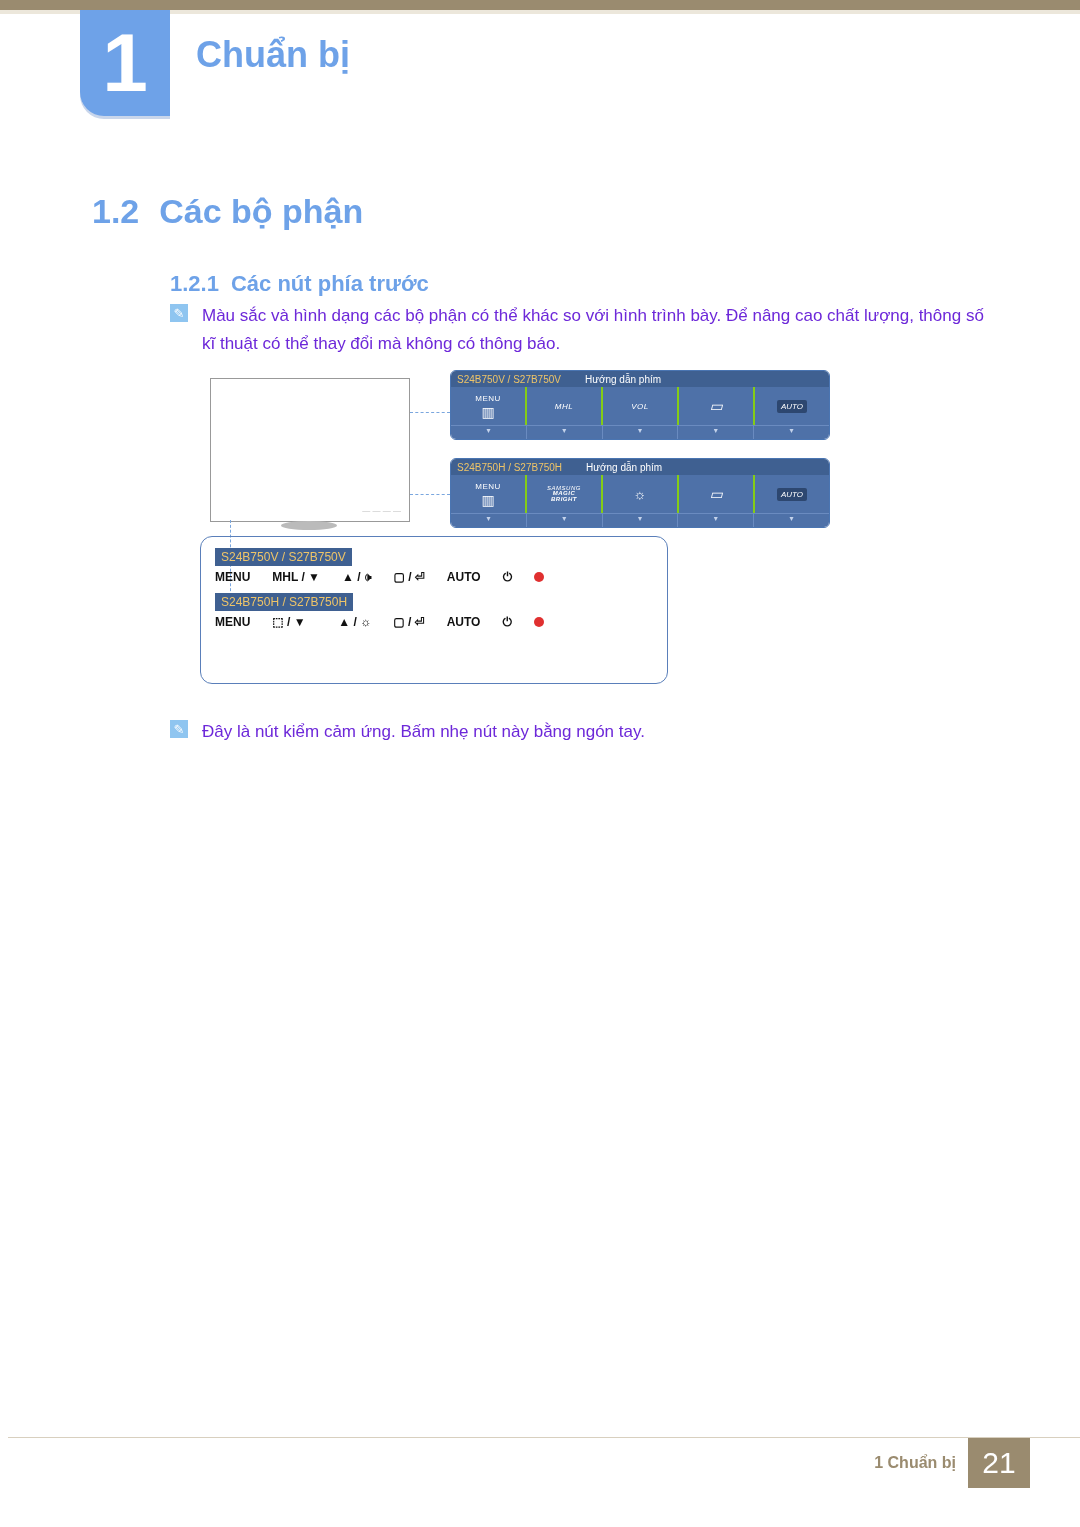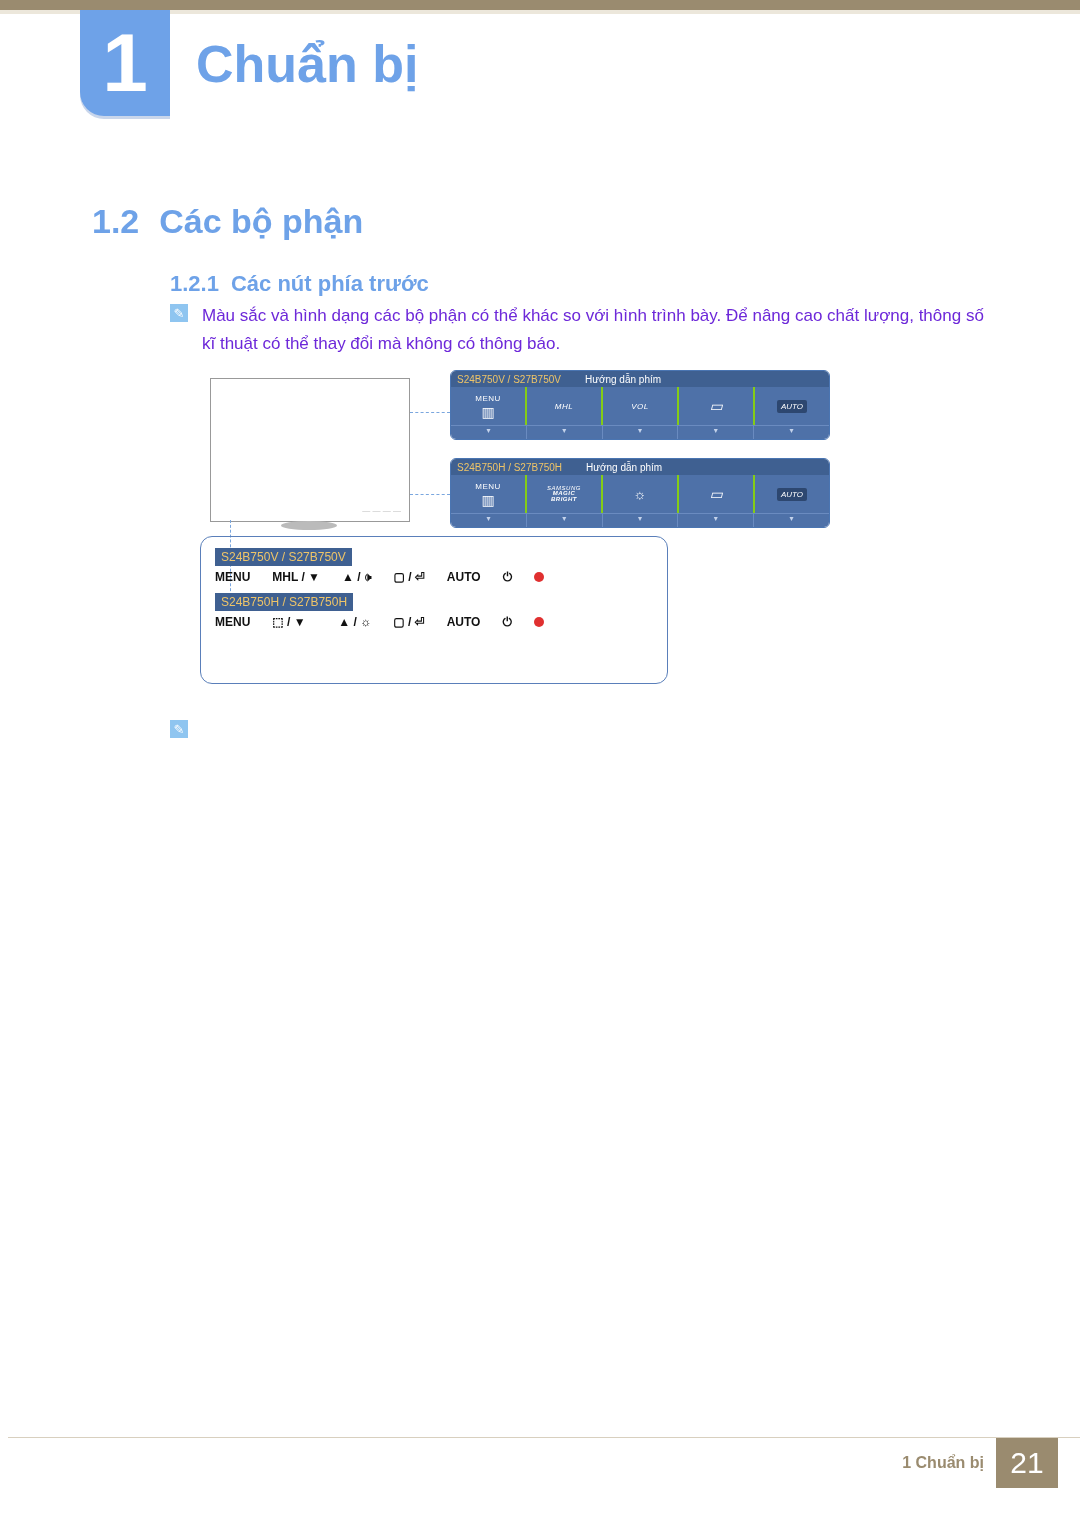--- a/index.html
+++ b/index.html
@@ -24,27 +24,27 @@
     background: #6ea2e8;
     color: #fff;
     display: flex; align-items: center; justify-content: center;
     font-size: 82px; font-weight: bold;
     border-radius: 0 0 0 24px;
     box-shadow: 0 3px 0 #c9d6eb;
   }
   .chapter-title {
     position: absolute;
     top: 34px; left: 196px;
-    font-size: 52px;
+    font-size: 36px;
     font-weight: bold;
     color: #6ea2e8;
   }
   .section-heading {
     position: absolute;
-    top: 202px; left: 92px;
+    top: 192px; left: 92px;
     font-size: 34px;
     font-weight: bold;
     color: #6ea2e8;
   }
   .section-number { margin-right: 20px; }
   .subsection-heading {
     position: absolute;
     top: 271px; left: 170px;
     font-size: 22px;
     font-weight: bold;
@@ -223,21 +223,21 @@
     color: #9a8b6f;
     font-weight: 600;
     margin-right: 12px;
   }
   .footer-page {
     width: 62px; height: 50px;
     background: #9a8b6f;
     color: #fff;
     display: flex; align-items: center; justify-content: center;
     font-size: 30px;
-    margin-right: 22px;
+    margin-right: 50px;
   }
 </style>
 </head>
 <body>
 
 <div class="topbar"></div>
 
 <div class="chapter-box">
   <span>1</span>
 </div>
@@ -354,18 +354,19 @@
       <span class="btnlabel sym">▢ / ⏎</span>
       <span class="btnlabel">AUTO</span>
       <span class="btnlabel sym">⏻</span>
       <span class="red-dot"></span>
     </div>
   </div>
 </div>
 
 <div class="note-row two">
   <span class="note-icon">✎</span>
+  <div class="note-text">Đây là nút kiểm cảm ứng. Bấm nhẹ nút này bằng ngón tay.</div>
 </div>
 
 <div class="footer">
   <span class="footer-text">1 Chuẩn bị</span>
   <span class="footer-page">21</span>
 </div>
 
 </body></html>

